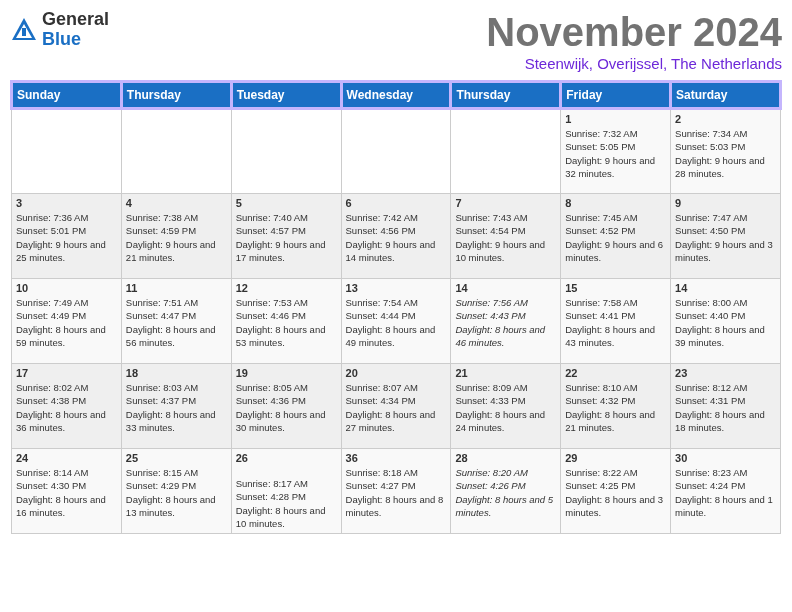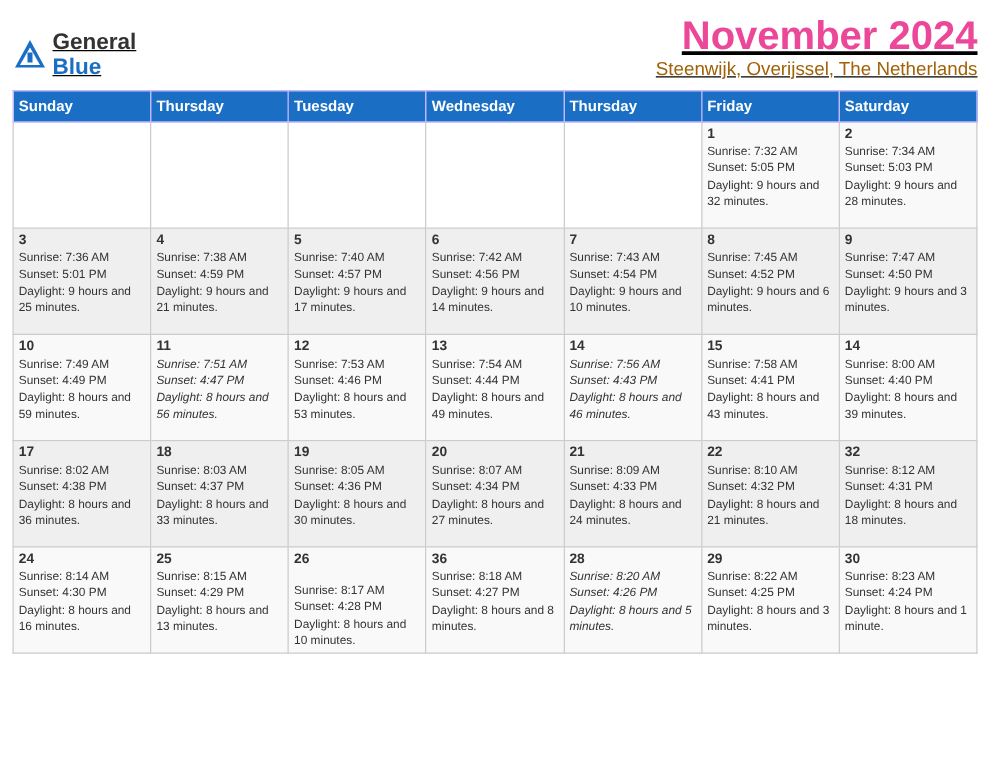--- a/index.html
+++ b/index.html
@@ -6,23 +6,22 @@
     body {
       font-family: Arial, sans-serif;
       background: #fff;
       width: 792px;
       min-height: 612px;
       padding: 10px;
     }
     .header {
       display: flex;
       justify-content: space-between;
-      align-items: flex-end;
+      align-items: flex-start;
       margin-bottom: 8px;
-      text-decoration: underline;
     }
     .logo {
       display: flex;
       align-items: center;
       gap: 4px;
     }
     .logo-text {
       font-size: 18px;
       font-weight: bold;
       line-height: 1.1;
@@ -30,41 +29,41 @@
     .logo-general { color: #333; }
     .logo-blue { color: #1a6fc4; }
     .logo-icon {
       width: 28px;
       height: 28px;
     }
     .title-block {
       text-align: right;
     }
     .cal-title {
-      font-size: 32px;
+      font-size: 40px;
       font-weight: bold;
-      color: #ec4899;
+      color: #737373;
     }
     .cal-subtitle {
       font-size: 15px;
-      color: #a16207;
+      color: #6d28d9;
     }
     table {
       width: 100%;
       border-collapse: collapse;
       table-layout: fixed;
     }
     thead tr th {
       background: #1a6fc4;
       color: #fff;
       font-size: 12px;
       font-weight: bold;
       padding: 5px 4px;
       text-align: left;
-      border: 1px solid #c4b5fd;
+      border: 3px solid #c4b5fd;
     }
     tbody tr td {
       vertical-align: top;
       border: 1px solid #ccc;
       padding: 3px 4px;
       font-size: 10px;
       color: #333;
       min-height: 75px;
       height: 85px;
     }
@@ -188,21 +187,21 @@
       </tr>
       <tr>
         <td>
           <span class="day-num">10</span>
           <div class="day-info" style="white-space: pre-line;">Sunrise: 7:49 AM
 Sunset: 4:49 PM
 Daylight: 8 hours and 59 minutes.</div>
         </td>
         <td>
           <span class="day-num">11</span>
-          <div class="day-info" style="white-space: pre-line; font-style: italic;">Sunrise: 7:51 AM
+          <div class="day-info" style="white-space: pre-line;">Sunrise: 7:51 AM
 Sunset: 4:47 PM
 Daylight: 8 hours and 56 minutes.</div>
         </td>
         <td>
           <span class="day-num">12</span>
           <div class="day-info" style="white-space: pre-line;">Sunrise: 7:53 AM
 Sunset: 4:46 PM
 Daylight: 8 hours and 53 minutes.</div>
         </td>
         <td>
@@ -261,21 +260,21 @@
 Sunset: 4:33 PM
 Daylight: 8 hours and 24 minutes.</div>
         </td>
         <td>
           <span class="day-num">22</span>
           <div class="day-info" style="white-space: pre-line;">Sunrise: 8:10 AM
 Sunset: 4:32 PM
 Daylight: 8 hours and 21 minutes.</div>
         </td>
         <td>
-          <span class="day-num">32</span>
+          <span class="day-num">23</span>
           <div class="day-info" style="white-space: pre-line;">Sunrise: 8:12 AM
 Sunset: 4:31 PM
 Daylight: 8 hours and 18 minutes.</div>
         </td>
       </tr>
       <tr>
         <td>
           <span class="day-num">24</span>
           <div class="day-info" style="white-space: pre-line;">Sunrise: 8:14 AM
 Sunset: 4:30 PM

